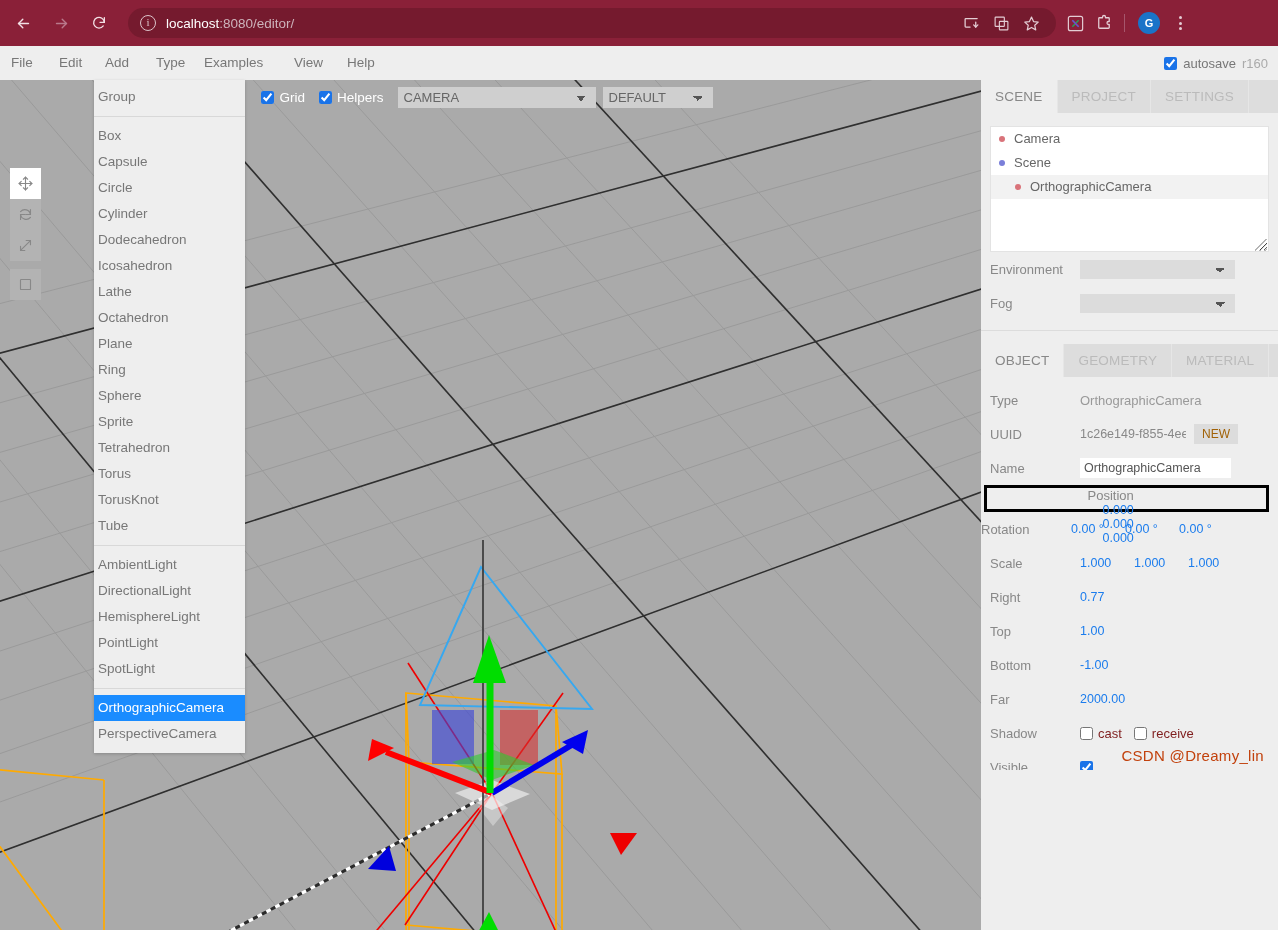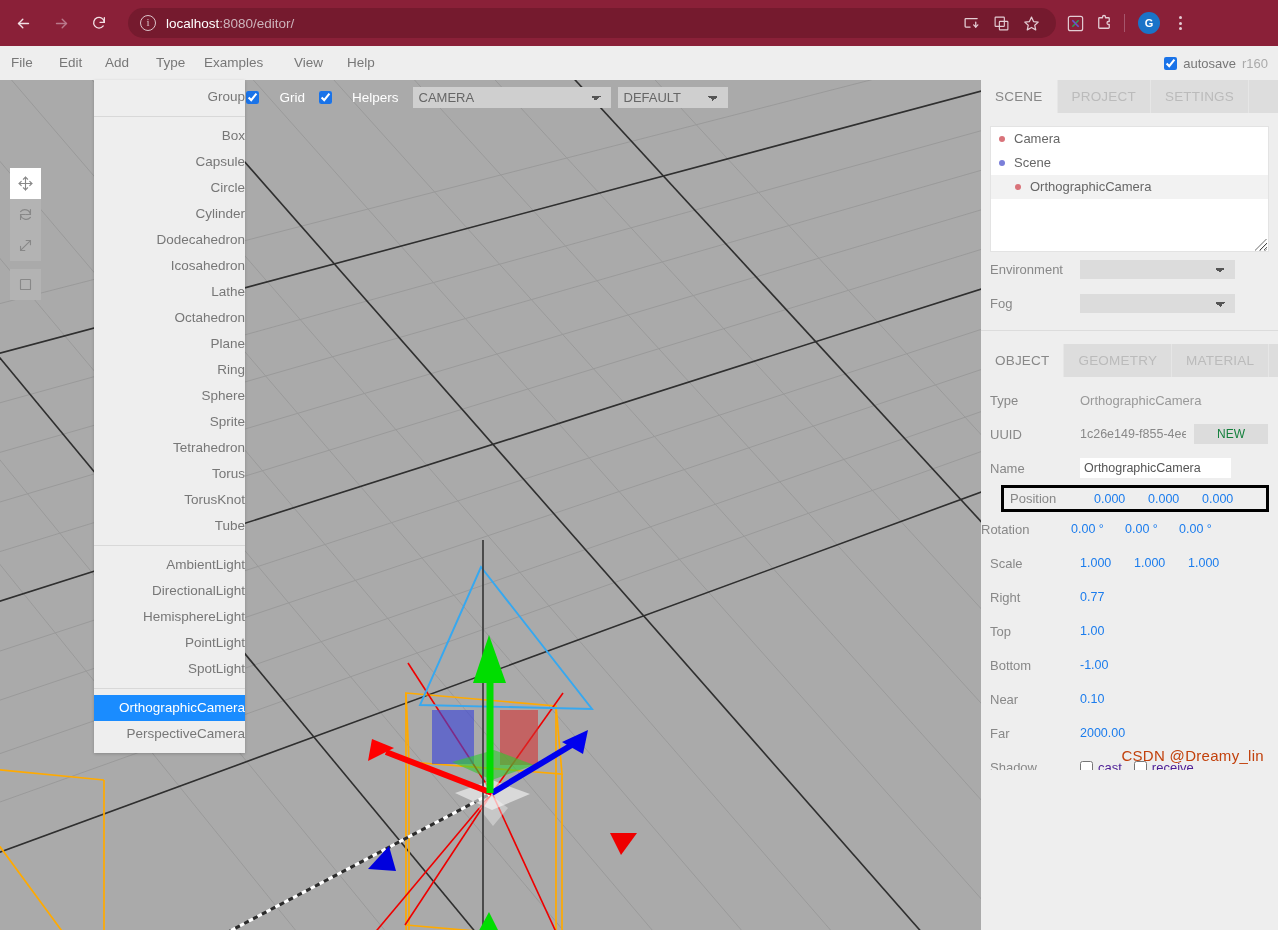--- a/index.html
+++ b/index.html
@@ -106,26 +106,25 @@
   #add-menu {
     position: absolute; left: 94px; top: 80px;
     width: 151px;
     background: #eeeeee;
     z-index: 40;
     padding: 4px 0 6px 0;
     box-shadow: 0 1px 3px rgba(0,0,0,0.20);
   }
   .menu-item {
     height: 26px; line-height: 26px;
-    padding-left: 16px;
+    padding-left: 4px;
     font-size: 13.5px; color: #777777;
     white-space: nowrap;
     cursor: pointer;
     user-select: none;
-    text-align: right;
   }
   .menu-item.selected { background: #1a8cff; color: #ffffff; }
   .menu-sep { height: 1px; background: #d8d8d8; margin: 6px 0 6px 0; }
 
   
   #left-toolbar {
     position: absolute; left: 10px; top: 88px;
     width: 31px; z-index: 20;
   }
   .tool-btn {
@@ -146,21 +145,21 @@
   }
   #viewport-canvas { position: absolute; left: 0; top: 0; width: 981px; height: 850px; }
   #viewport-controls {
     position: absolute; left: 0; top: 0;
     width: 981px; height: 34px;
     display: flex; align-items: center; justify-content: center;
     gap: 0px;
     z-index: 15;
   }
   .vp-check {
-    display: flex; align-items: center; gap: 20px;
+    display: flex; align-items: center; gap: 5px;
     color: #ffffff; font-size: 13.5px;
     margin-right: 14px;
     user-select: none;
   }
   .vp-select {
     height: 21px;
     background: #cfcfcf;
     border: none;
     font-size: 13px; color: #666666;
     font-family: "Liberation Sans", sans-serif;
@@ -246,44 +245,45 @@
     background-size: 5px 5px, 5px 5px;
     background-repeat: no-repeat;
   }
   .divider-h { height: 1px; background: #dcdcdc; margin: 10px 0 0 0; }
 
   .val-num { color: #1b7ced; font-size: 12.5px; cursor: ew-resize; user-select: none; }
   .triple .val-num { width: 54px; display: inline-block; }
   .prop-value { color: #999999; font-size: 13px; }
   .new-btn {
     background: #dcdcdc; border: none;
-    font-size: 12px; color: #15803d;
-    padding: 3px 23px;
+    font-size: 12px; color: #a16207;
+    padding: 3px 8px;
     font-family: "Liberation Sans", sans-serif;
     cursor: pointer;
     margin-left: 8px;
   }
   .name-input {
     width: 151px; height: 20px;
     border: none; background: #ffffff;
     font-size: 12.5px; color: #555;
     padding-left: 4px;
     font-family: "Liberation Sans", sans-serif;
   }
   .uuid-text {
     font-size: 12.5px; color: #888; width: 106px;
     overflow: hidden; white-space: nowrap;
   }
   #position-row {
     border: 3px solid #000000;
-    margin: 0 9px 0 20px;
+    margin: 0 9px 0 3px;
     padding-left: 6px;
     height: 27px;
-  }
-  .chk-label { font-size: 13px; color: #4c1d95; margin: 0 12px 0 5px; }
+    flex-direction: column;
+  }
+  .chk-label { font-size: 13px; color: #7f1d1d; margin: 0 12px 0 5px; }
   #watermark {
     position: absolute; right: 14px; bottom: 6px;
     font-size: 15px; color: #c2410c;
     user-select: none;
     letter-spacing: 0.3px;
   }
 </style>
 </head>
 <body>
 
@@ -620,24 +620,20 @@
   </div>
   <div class="prop-row">
     <span class="prop-label">Top</span>
     <span class="val-num">1.00</span>
   </div>
   <div class="prop-row">
     <span class="prop-label">Bottom</span>
     <span class="val-num">-1.00</span>
   </div>
   <div class="prop-row">
-    <span class="prop-label">Near</span>
-    <span class="val-num">0.10</span>
-  </div>
-  <div class="prop-row">
     <span class="prop-label">Far</span>
     <span class="val-num">2000.00</span>
   </div>
   <div class="prop-row">
     <span class="prop-label">Shadow</span>
     <input type="checkbox" style="">
     <span class="chk-label">cast</span>
     <input type="checkbox" style="">
     <span class="chk-label">receive</span>
   </div>

